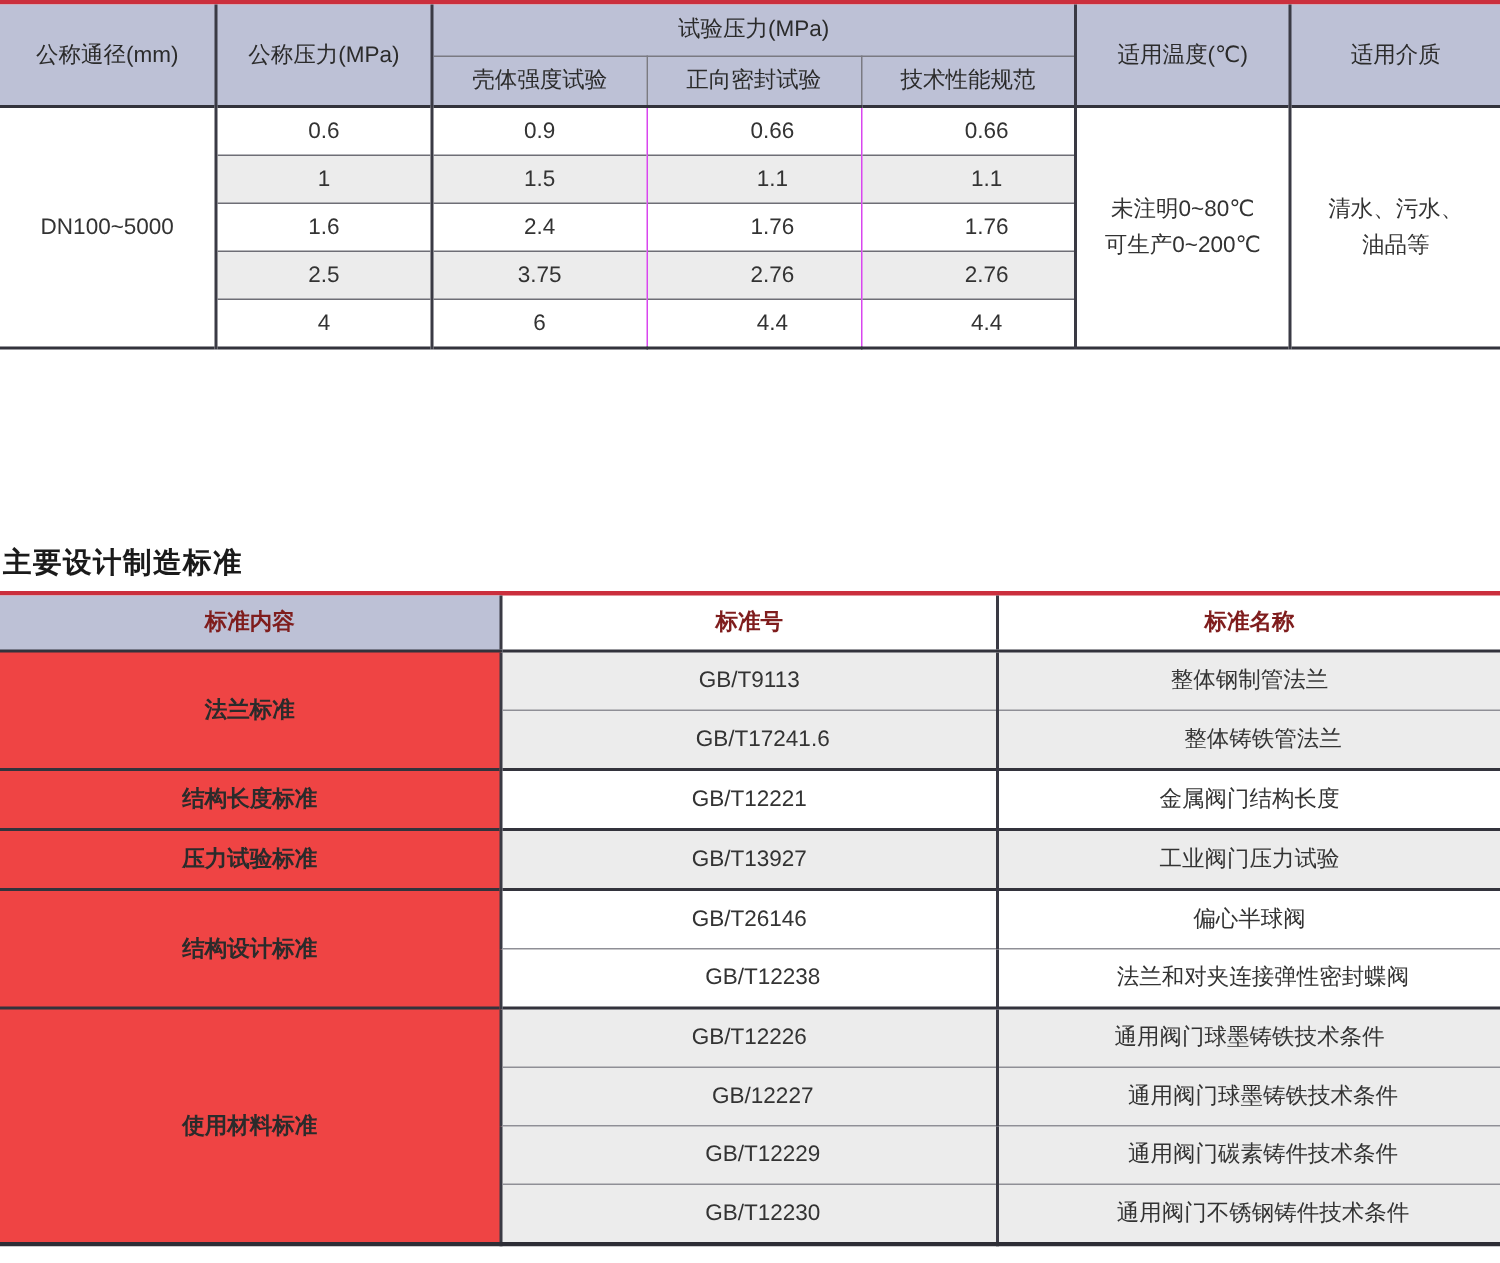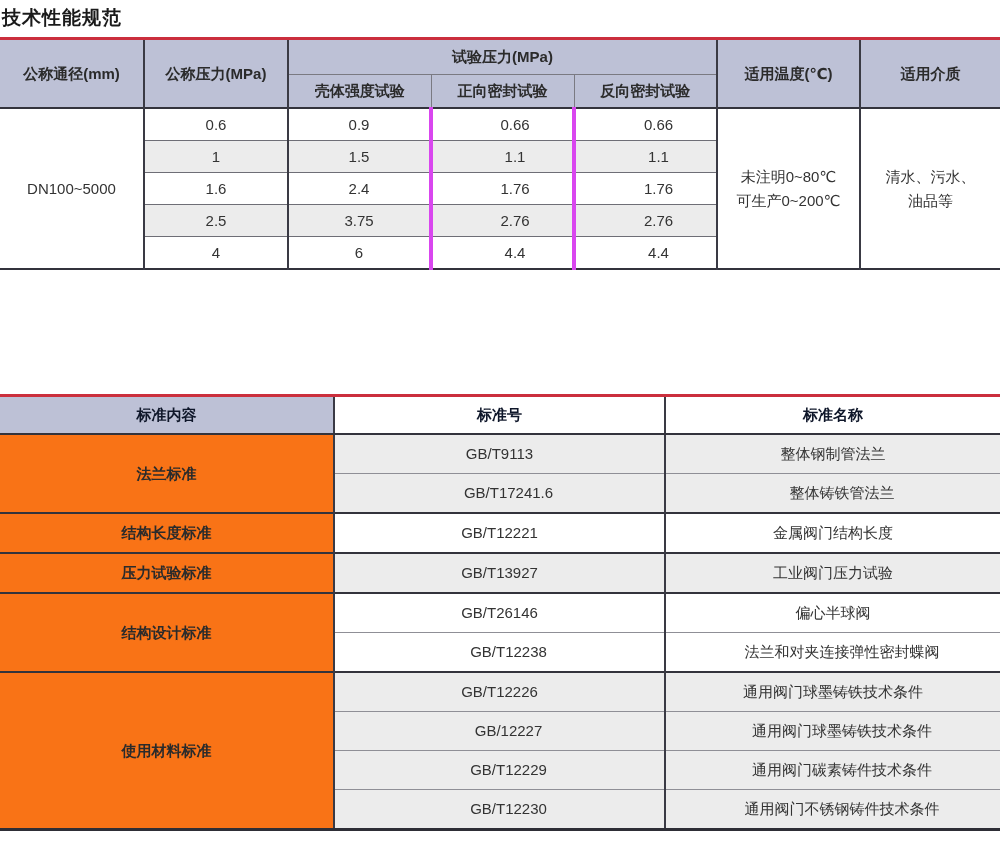--- a/index.html
+++ b/index.html
@@ -36,55 +36,54 @@
     vertical-align: middle;
     padding: 0;
     font-weight: normal;
     line-height: 22px;
   }
 
   
   #spec-table { border-bottom: 2px solid #33333c; }
   #spec-table thead th {
     background: #bdc1d6;
-    font-weight: 700;
+    font-weight: 400;
     color: #2b2b2b;
   }
   #spec-table thead tr.hrow1 th { height: 34px; }
   #spec-table thead tr.hrow2 th { height: 32px; }
   #spec-table tbody td { height: 31px; border-top: 1px solid #6e6e76; }
   #spec-table tbody tr.first td { border-top: 2px solid #33333c; }
   #spec-table tbody tr.shaded td { background: #ececec; }
   #spec-table tbody td.white-span { background: #ffffff; line-height: 24px; }
 
   
   .v-dark  { border-left: 2px solid #3a3a44; }
-  .v-light { border-left: 4px solid #d946ef; padding-left: 25px; }
+  .v-light { border-left: 1px solid #d946ef; padding-left: 25px; }
   #spec-table thead th.sub-light { border-left: 1px solid #7a7a82; margin-top: 16px; }
   #spec-table thead th.group-split { border-bottom: 1px solid #7a7a82; }
 
   
   #std-table { border-bottom: 3px solid #2e2e36; }
-  #std-table thead th { height: 36px; font-weight: 600; color: #0f172a; }
+  #std-table thead th { height: 36px; font-weight: 600; color: #7f1d1d; }
   #std-table thead th.cat-head { background: #bdc1d6; }
   #std-table tbody td { height: 38px; }
-  #std-table td.cat-cell { background: #f97316; font-weight: 600; color: #2b2b2b; }
+  #std-table td.cat-cell { background: #ef4444; font-weight: 600; color: #2b2b2b; }
   #std-table tbody tr.group-start td { border-top: 2px solid #33333c; }
   #std-table tbody tr.group-inner td { border-top: 1px solid #8f8f96; padding-left: 18px; }
   #std-table tbody tr.shaded td.data-cell { background: #ececec; }
   #std-table thead tr th { border-bottom: 2px solid #33333c; }
 
   .gap { height: 124px; }
 </style>
 </head>
 <body>
 
 <div class="page">
 
-  <h2 class="section-title">技术性能规范</h2>
   <div class="red-line"></div>
 
   <table id="spec-table">
     <colgroup>
       <col style="width:14.4%">
         <col style="width:14.4%">
         <col style="width:14.3%">
       <col style="width:14.3%">
         <col style="width:14.3%">
         <col style="width:14.3%">
@@ -94,21 +93,21 @@
       <tr class="hrow1">
         <th rowspan="2">公称通径(mm)</th>
         <th rowspan="2" class="v-dark">公称压力(MPa)</th>
         <th colspan="3" class="v-dark group-split">试验压力(MPa)</th>
         <th rowspan="2" class="v-dark">适用温度(℃)</th>
         <th rowspan="2" class="v-dark">适用介质</th>
       </tr>
       <tr class="hrow2">
         <th class="v-dark">壳体强度试验</th>
         <th class="sub-light">正向密封试验</th>
-        <th class="sub-light">反向密封试验</th>
+        <th class="sub-light">技术性能规范</th>
       </tr>
     </thead>
     <tbody id="t1-body">
         <tr class=" first">
           <td rowspan="5" class="white-span">DN100~5000</td>
           <td class="v-dark">0.6</td>
           <td class="v-dark">0.9</td>
           <td class="v-light">0.66</td>
           <td class="v-light">0.66</td>
           <td rowspan="5" class="white-span v-dark">未注明0~80℃<br>可生产0~200℃</td>
@@ -136,20 +135,21 @@
           <td class="v-dark">4</td>
           <td class="v-dark">6</td>
           <td class="v-light">4.4</td>
           <td class="v-light">4.4</td>
         </tr>
       </tbody>
   </table>
 
   <div class="gap"></div>
 
+  <h2 class="section-title">主要设计制造标准</h2>
   <div class="red-line"></div>
 
   <table id="std-table">
     <colgroup>
       <col style="width:33.4%">
         <col style="width:33.1%">
         <col style="width:33.5%">
     </colgroup>
     <thead>
       <tr>

